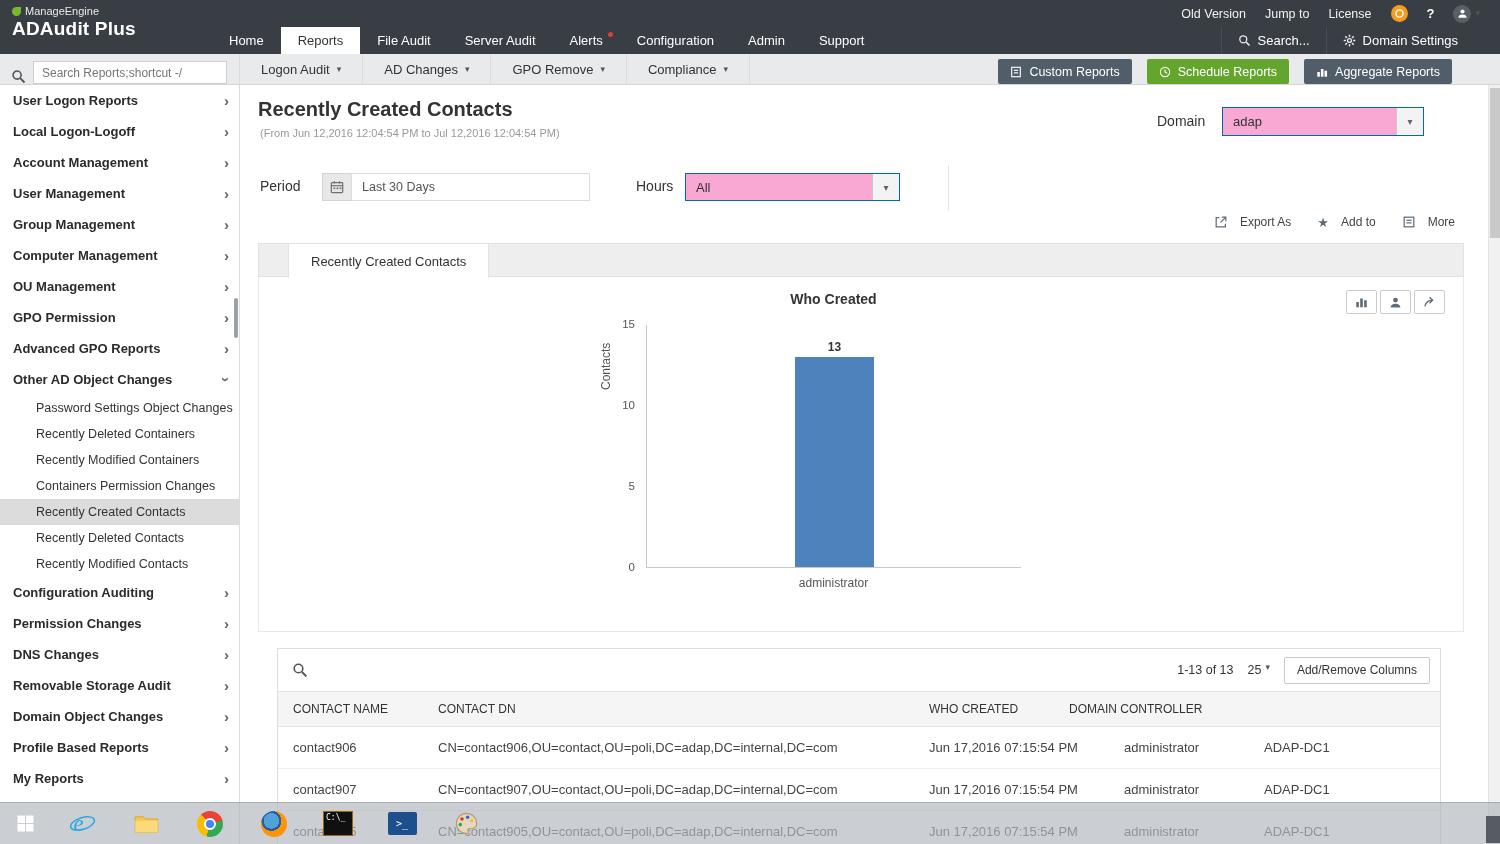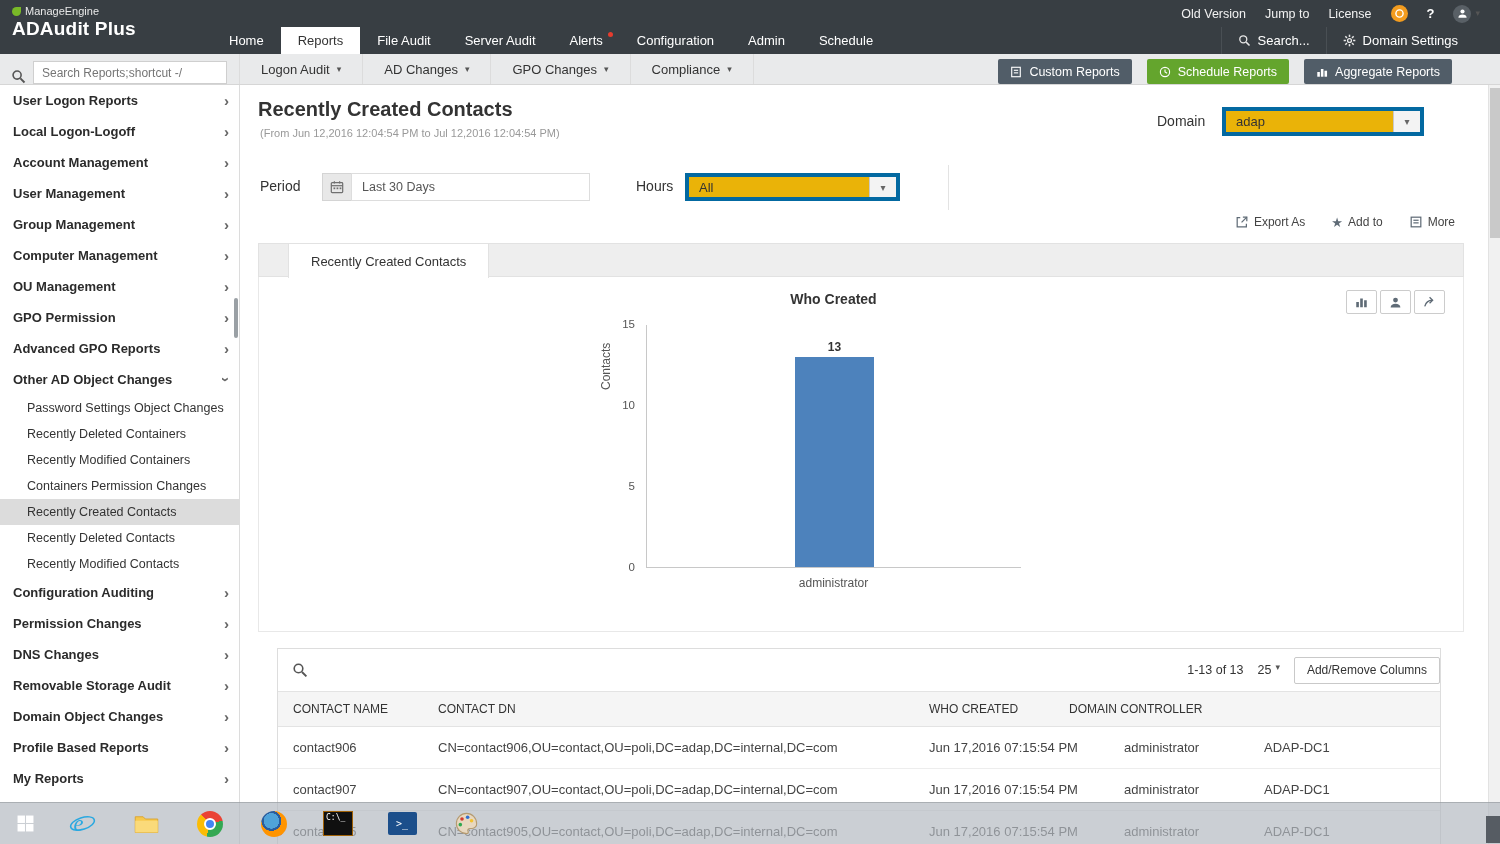--- a/index.html
+++ b/index.html
@@ -37,40 +37,40 @@
   .caret{font-size:9px;color:#555;line-height:1}
   .tb-buttons{margin-left:auto;display:flex;gap:15px;margin-right:48px}
   .tb-btn{height:25px;display:flex;align-items:center;gap:7px;padding:0 12px;font-size:12.5px;color:#fff;background:#515d68;border-radius:2px;cursor:pointer;white-space:nowrap}
   .tb-btn.green{background:#64a52d}
 
   
   .sidebar{position:absolute;left:0;top:85px;width:240px;bottom:0;background:#fff;border-right:1px solid #dcdcdc;overflow:hidden;z-index:5}
   .sb-item{height:31px;display:flex;align-items:center;padding:0 10px 0 13px;color:#2b2b2b;font-size:13px;font-weight:bold;cursor:pointer}
   .sb-item .chev{margin-left:auto;color:#666;font-size:15px;font-weight:bold;line-height:1}
   .sb-item.expanded .chev{transform:rotate(90deg)}
-  .sb-child{height:26px;display:flex;align-items:center;padding-left:27px;font-size:12.5px;color:#333;cursor:pointer;white-space:nowrap}
+  .sb-child{height:26px;display:flex;align-items:center;padding-left:36px;font-size:12.5px;color:#333;cursor:pointer;white-space:nowrap}
   .sb-child.selected{background:#dcdcdc}
   .sb-scroll-thumb{position:absolute;right:1px;top:213px;width:4px;height:40px;background:#9aa0a5;border-radius:2px}
 
   
   .main{position:absolute;left:240px;top:85px;width:1248px;height:759px;background:#fff;overflow:hidden}
   .page-title{position:absolute;left:18px;top:13px;font-size:20px;font-weight:bold;color:#333}
   .page-sub{position:absolute;left:20px;top:42px;font-size:11px;color:#999}
   .domain-label{position:absolute;left:917px;top:28px;font-size:14px;color:#333}
-  .selectbox{border:4px solid #0369a1;background:#eab308;display:flex;align-items:center;cursor:pointer}
+  .selectbox{border:1px solid #0369a1;background:#f9a8d4;display:flex;align-items:center;cursor:pointer}
   .selectbox .val{padding-left:10px;font-size:13px;color:#333}
   .select-arrow{margin-left:auto;width:27px;height:100%;border-left:1px solid #c9c9c9;background:#f3f3f3;display:flex;align-items:center;justify-content:center;color:#666;font-size:10px}
   .domain-select{position:absolute;left:982px;top:22px;width:202px;height:29px}
   .flabel{position:absolute;font-size:14px;color:#333}
   .cal-btn{position:absolute;left:82px;top:88px;width:30px;height:28px;background:#e8e8e8;border:1px solid #d4d4d4;display:flex;align-items:center;justify-content:center;color:#707070;cursor:pointer}
   .period-input{position:absolute;left:111px;top:88px;width:239px;height:28px;border:1px solid #ddd;background:#fff;padding:0 10px;font-size:12.5px;color:#555;font-family:inherit;outline:none}
   .hours-select{position:absolute;left:445px;top:88px;width:215px;height:28px}
   .vdiv{position:absolute;left:708px;top:80px;height:45px;border-left:1px solid #e3e3e3}
   .actions{position:absolute;right:33px;top:130px;display:flex;gap:26px;font-size:12px;color:#444}
-  .action{display:flex;align-items:center;gap:5px;cursor:pointer}
+  .action{display:flex;align-items:center;gap:12px;cursor:pointer}
   .action svg,.action .star{color:#5f6b76}
   .star{font-size:13px;line-height:1}
 
   
   .tabstrip{position:absolute;left:18px;top:158px;width:1206px;height:34px;background:#eee;border:1px solid #e2e2e2;z-index:1}
   .tab-active{position:absolute;left:29px;top:-1px;height:35px;background:#fff;display:flex;align-items:center;padding:0 22px;font-size:13px;color:#333;border:1px solid #e2e2e2;border-top:1px solid #e2e2e2;border-bottom:none;cursor:pointer;z-index:2}
   .chart-card{position:absolute;left:18px;top:192px;width:1206px;height:355px;background:#fff;border:1px solid #e8e8e8;border-top:none}
   .chart-title{position:absolute;left:387px;top:14px;width:375px;text-align:center;font-size:14px;font-weight:bold;color:#333}
   .chart-tools{position:absolute;right:18px;top:13px;display:flex;gap:3px}
   .ct-btn{width:31px;height:24px;border:1px solid #ccc;background:#fff;display:flex;align-items:center;justify-content:center;color:#5f6b76;cursor:pointer;border-radius:2px}
@@ -78,21 +78,21 @@
   .ytick{position:absolute;width:32px;text-align:right;font-size:11.5px;color:#555;left:344px}
   .plot{position:absolute;left:387px;top:48px;width:375px;height:243px;border-left:1px solid #c8c8c8;border-bottom:1px solid #c8c8c8}
   .bar-wrap{position:absolute;left:148px;bottom:0;width:79px;background:#4d82bc}
   .bar-value{position:absolute;top:-17px;left:0;width:100%;text-align:center;font-size:12px;font-weight:bold;color:#333}
   .xcat{position:absolute;left:535px;top:299px;width:79px;text-align:center;font-size:12px;color:#555}
 
   
   .table-card{position:absolute;left:37px;top:563px;width:1164px;height:250px;background:#fff;border:1px solid #ddd}
   .table-toolbar{position:absolute;left:0;top:0;right:0;height:42px;display:flex;align-items:center}
   .tt-search{margin-left:14px;color:#555;cursor:pointer}
-  .tt-right{margin-left:auto;display:flex;align-items:center;gap:14px;margin-right:0}
+  .tt-right{margin-left:auto;display:flex;align-items:center;gap:14px;margin-right:10px}
   .tt-range{font-size:12.5px;color:#333}
   .tt-pagesize{font-size:12.5px;color:#333;display:flex;gap:4px;cursor:pointer}
   .tt-cols-btn{height:27px;border:1px solid #c9c9c9;background:#fff;display:flex;align-items:center;padding:0 12px;font-size:12px;color:#333;cursor:pointer;border-radius:2px}
   .thead{position:absolute;left:0;top:42px;right:0;height:36px;background:#f5f5f5;border-top:1px solid #e3e3e3;border-bottom:1px solid #e3e3e3;display:flex}
   .th{padding-left:15px;display:flex;align-items:center;font-size:12px;font-weight:normal;color:#333;gap:6px;white-space:nowrap}
   .th.sorted{background:#e2e2e2}
   .trow{position:absolute;left:0;right:0;height:42px;border-bottom:1px solid #ededed;display:flex;background:#fff;cursor:pointer}
   .td{padding-left:15px;display:flex;align-items:center;font-size:13px;color:#444;overflow:hidden;white-space:nowrap}
   .c1{width:145px}.c2{width:491px}.c3{width:195px}.c4{width:140px}.c5{flex:1}
   .sort-caret{font-size:9px;color:#444}
@@ -162,21 +162,21 @@
         <span>Alerts</span>
         <span class="nav-badge"></span>
       </div>
     <div class="nav-item">
         <span>Configuration</span>
       </div>
     <div class="nav-item">
         <span>Admin</span>
       </div>
     <div class="nav-item">
-        <span>Schedule</span>
+        <span>Support</span>
       </div>
   </nav>
 
   <div class="nav-right">
     <div class="nr-item">
       <svg viewBox="0 0 16 16" width="13" height="13">
           <circle cx="6.5" cy="6.5" r="4.3" fill="none" stroke="#e8e8e8" stroke-width="1.6"></circle>
           <line x1="10" y1="10" x2="14.2" y2="14.2" stroke="#e8e8e8" stroke-width="1.8"></line>
         </svg>
       <span>Search...</span>
@@ -209,21 +209,21 @@
   <div class="tb-menus">
     <div class="tb-menu">
         <span>Logon Audit</span>
         <span class="caret">▾</span>
       </div>
     <div class="tb-menu">
         <span>AD Changes</span>
         <span class="caret">▾</span>
       </div>
     <div class="tb-menu">
-        <span>GPO Changes</span>
+        <span>GPO Remove</span>
         <span class="caret">▾</span>
       </div>
     <div class="tb-menu">
         <span>Compliance</span>
         <span class="caret">▾</span>
       </div>
   </div>
   <div class="tb-buttons">
     <div class="tb-btn">
       <svg viewBox="0 0 14 14" width="12" height="12" fill="none" stroke="#fff" stroke-width="1.3">

